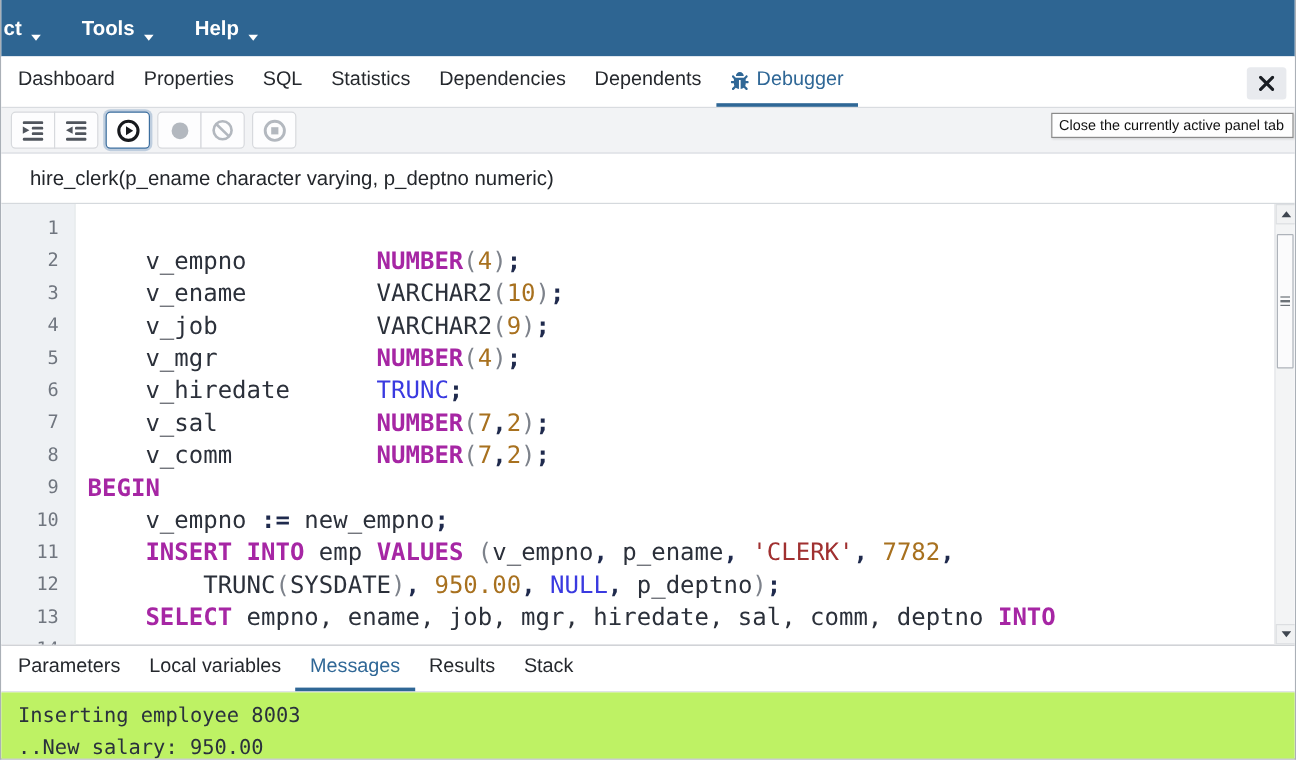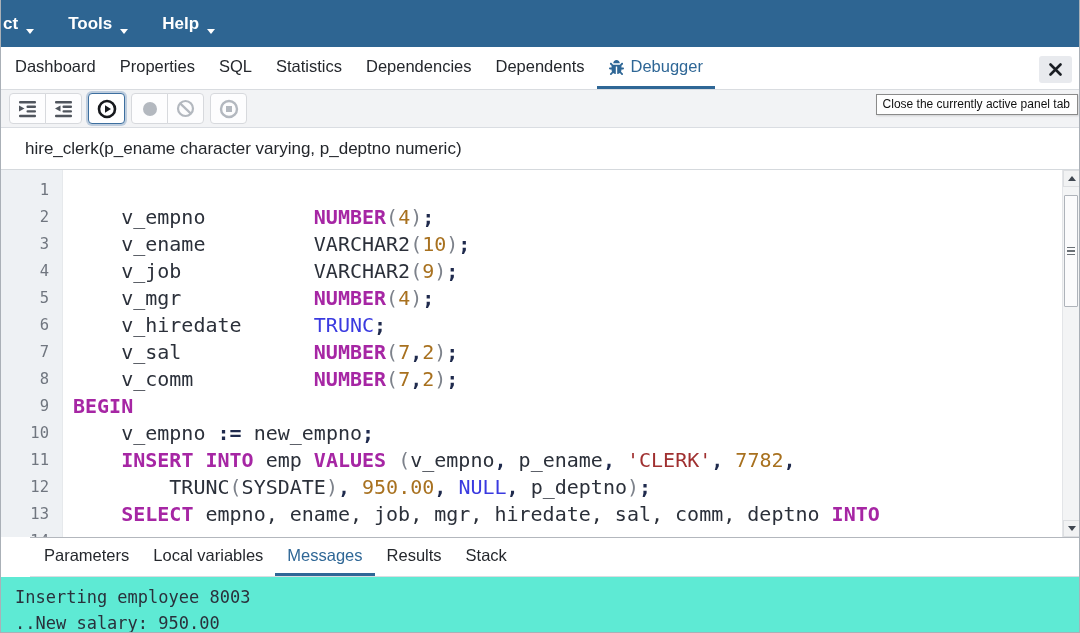--- a/index.html
+++ b/index.html
@@ -119,25 +119,25 @@
     position: absolute; left: 1px; top: 25px; width: 14px; height: 112px;
     background: #fbfbfc; border: 1px solid #aeb3ba; border-radius: 1px;
     display: flex; align-items: center; justify-content: center; cursor: pointer;
   }
   .grip { width: 8px; }
   .grip div { height: 1.5px; background: #6b7177; margin: 2px 0; }
   
   .bottom-tabbar {
     height: 40px; background: #fff;
     border-top: 1px solid #b3b7bd; border-bottom: 1px solid #dadde1;
-    display: flex; align-items: stretch; padding-left: 2px; margin-left: 29px;
+    display: flex; align-items: stretch; padding-left: 2px;
   }
   .bottom-tabbar .tab { font-size: 16.5px; }
   .messages {
-    height: 56px; background: #5eead4; padding: 7px 0 0 14px;
+    height: 56px; background: #bef264; padding: 7px 0 0 14px;
   }
   .msg-line {
     font-family: "DejaVu Sans Mono", monospace; font-size: 17px;
     line-height: 26px; color: #2a313c; white-space: pre;
   }
 </style>
 </head>
 <body>
 
 <div class="menubar">

